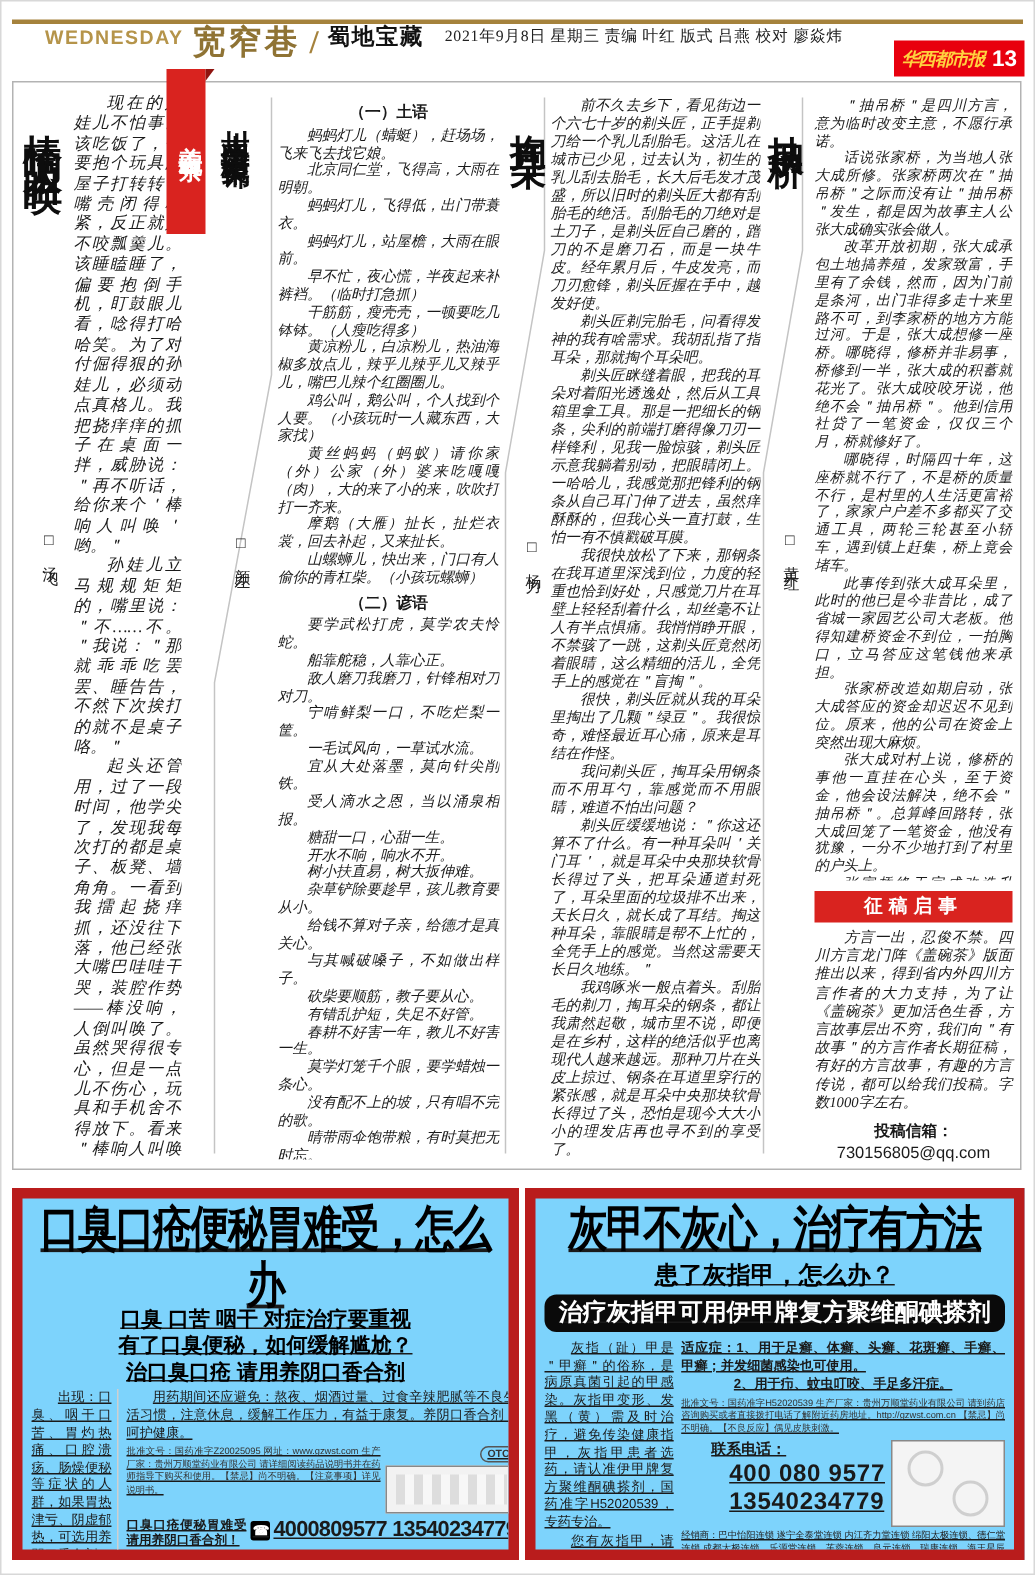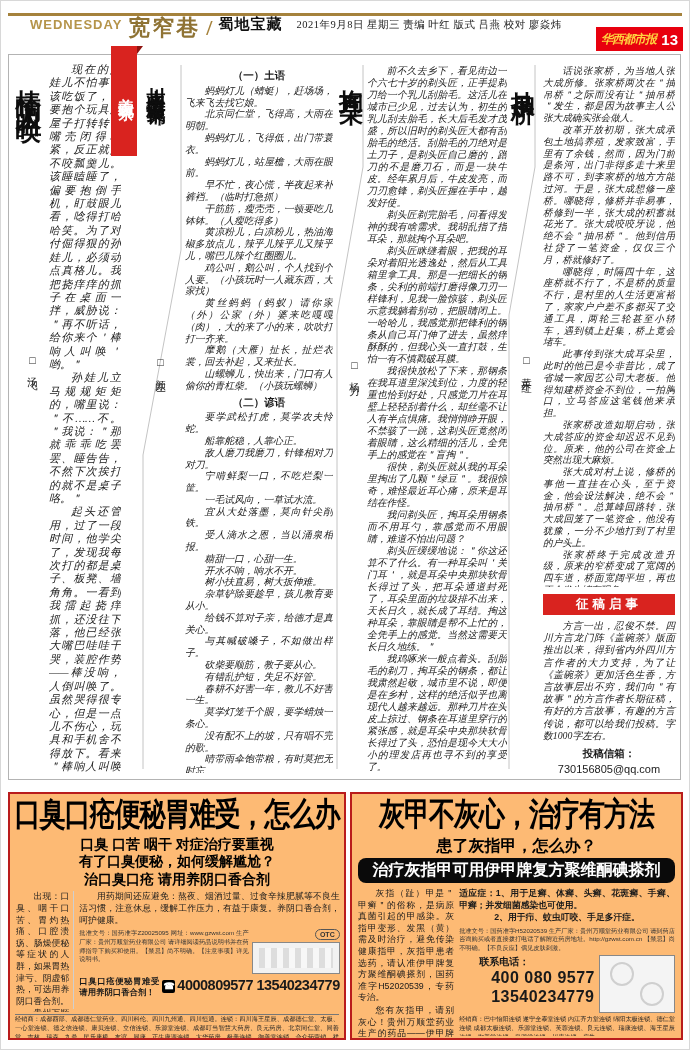--- a/index.html
+++ b/index.html
@@ -39,22 +39,22 @@
   .notice-body{font-size:9.8px;line-height:12.2px;text-align:justify;text-indent:2em;margin:0;}
   .mail-label{font-weight:bold;text-align:center;font-size:10.5px;margin-top:5px;font-style:normal;}
   .mail-addr{text-align:center;font-size:11px;margin-top:2px;font-family:"Liberation Sans",sans-serif;}
   
   .ribbon{position:absolute;left:111px;top:46px;width:26px;height:110px;background:#d9231f;z-index:5;}
   .ribbon:after{content:"";position:absolute;top:0;right:-6px;width:0;height:0;
                 border-left:6px solid #8f1410;border-bottom:8px solid transparent;}
   .ribbon span{position:absolute;left:4px;top:38px;writing-mode:vertical-rl;color:#fff;
                font-size:16px;font-weight:bold;letter-spacing:4px;}
   
-  .ad{position:absolute;border:2px solid #b91c1c;background:#fdba74;box-sizing:border-box;overflow:hidden;
-      font-family:"Liberation Sans",sans-serif;}
+  .ad{position:absolute;border:7px solid #b91c1c;background:#7dd3fc;box-sizing:border-box;overflow:hidden;
+      font-family:"Liberation Sans",sans-serif;text-decoration:underline;}
   #ad-left{left:8px;top:792px;width:338px;height:248px;}
   #ad-right{left:350px;top:792px;width:333px;height:248px;}
   .ad-headline{font-size:26px;font-weight:900;text-align:center;letter-spacing:-1px;line-height:1.15;
                margin-top:2px;transform:scaleY(1.25);transform-origin:top;color:#000;}
   .ad-sub{font-size:14px;font-weight:bold;text-align:center;line-height:1.25;color:#000;margin-top:10px;}
   .ad-sub + .ad-sub{margin-top:0;}
   .ad-body{display:flex;gap:5px;padding:3px 6px;font-size:8.8px;line-height:1.32;text-align:justify;}
   .ad-body p{margin:0 0 1px 0;text-indent:2em;}
   .al-col1{width:158px;border-right:1px solid #cfcfcf;padding-right:4px;}
   .al-col2{flex:1;display:flex;flex-direction:column;}
@@ -167,20 +167,21 @@
         <p>很快，剃头匠就从我的耳朵里掏出了几颗＂绿豆＂。我很惊奇，难怪最近耳心痛，原来是耳结在作怪。</p>
         <p>我问剃头匠，掏耳朵用钢条而不用耳勺，靠感觉而不用眼睛，难道不怕出问题？</p>
         <p>剃头匠缓缓地说：＂你这还算不了什么。有一种耳朵叫＇关门耳＇，就是耳朵中央那块软骨长得过了头，把耳朵通道封死了，耳朵里面的垃圾排不出来，天长日久，就长成了耳结。掏这种耳朵，靠眼睛是帮不上忙的，全凭手上的感觉。当然这需要天长日久地练。＂</p>
         <p>我鸡啄米一般点着头。刮胎毛的剃刀，掏耳朵的钢条，都让我肃然起敬，城市里不说，即便是在乡村，这样的绝活似乎也离现代人越来越远。那种刀片在头皮上掠过、钢条在耳道里穿行的紧张感，就是耳朵中央那块软骨长得过了头，恐怕是现今大大小小的理发店再也寻不到的享受了。</p>
       </div>
 
     <div class="v-title" style="left:502px;top:16px;font-size:24px;letter-spacing:6px;">抽吊桥</div>
     <div class="v-author" style="left:510px;top:300px;">□黄千红</div>
     <div id="art4-col">
       <div id="art4-body" class="kai">
+          <p>＂抽吊桥＂是四川方言，意为临时改变主意，不愿行承诺。</p>
           <p>话说张家桥，为当地人张大成所修。张家桥两次在＂抽吊桥＂之际而没有让＂抽吊桥＂发生，都是因为故事主人公张大成确实张会做人。</p>
           <p>改革开放初期，张大成承包土地搞养殖，发家致富，手里有了余钱，然而，因为门前是条河，出门非得多走十来里路不可，到李家桥的地方方能过河。于是，张大成想修一座桥。哪晓得，修桥并非易事，桥修到一半，张大成的积蓄就花光了。张大成咬咬牙说，他绝不会＂抽吊桥＂。他到信用社贷了一笔资金，仅仅三个月，桥就修好了。</p>
           <p>哪晓得，时隔四十年，这座桥就不行了，不是桥的质量不行，是村里的人生活更富裕了，家家户户差不多都买了交通工具，两轮三轮甚至小轿车，遇到镇上赶集，桥上竟会堵车。</p>
           <p>此事传到张大成耳朵里，此时的他已是今非昔比，成了省城一家园艺公司大老板。他得知建桥资金不到位，一拍胸口，立马答应这笔钱他来承担。</p>
           <p>张家桥改造如期启动，张大成答应的资金却迟迟不见到位。原来，他的公司在资金上突然出现大麻烦。</p>
           <p>张大成对村上说，修桥的事他一直挂在心头，至于资金，他会设法解决，绝不会＂抽吊桥＂。总算峰回路转，张大成回笼了一笔资金，他没有犹豫，一分不少地打到了村里的户头上。</p>
           <p>张家桥终于完成改造升级，原来的窄桥变成了宽阔的四车道，桥面宽阔平坦，再也不会发生堵车现象。</p>
         </div>
       <div class="notice-banner">征稿启事</div>
       <p class="notice-body kai">方言一出，忍俊不禁。四川方言龙门阵《盖碗茶》版面推出以来，得到省内外四川方言作者的大力支持，为了让《盖碗茶》更加活色生香，方言故事层出不穷，我们向＂有故事＂的方言作者长期征稿，有好的方言故事，有趣的方言传说，都可以给我们投稿。字数1000字左右。</p>

